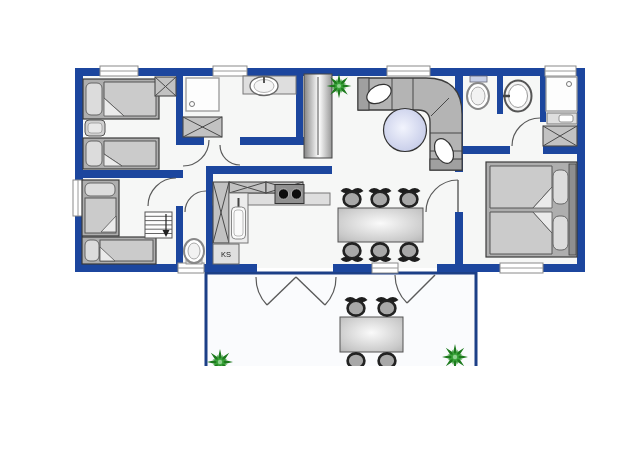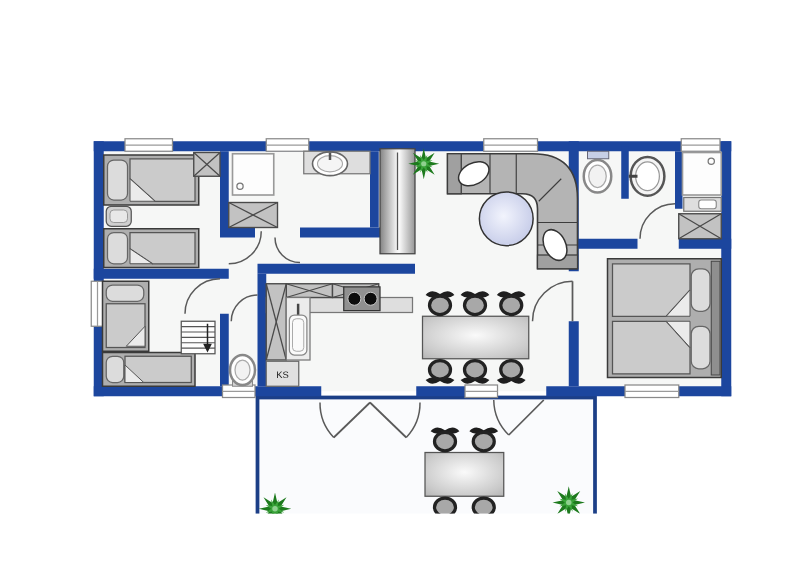--- a/index.html
+++ b/index.html
@@ -1,17 +1,17 @@
 <!DOCTYPE html>
 <html style="--c-wall: #1c469e; --c-terrace-border: #1c3f87; --c-floor: #f6f7f6; --c-terrace-floor: #fafbfd; --c-furniture-gray: #b4b4b4; --c-plant-green: #1d7a1d; --c-round-table: #c5cbe8; --c-background: #ffffff;"><head>
 <meta charset="utf-8">
 <style>
   html,body{margin:0;padding:0;background:#fff;}
   #stage{position:relative;width:640px;height:366px;background:#fff;overflow:hidden;
-         font-family:"Liberation Sans",sans-serif;margin-top:45px;}
+         font-family:"Liberation Sans",sans-serif;}
   svg{display:block;}
   .wall{fill:var(--c-wall,#1c469e);}
   .floor{fill:var(--c-floor,#f6f7f6);}
   .tfloor{fill:var(--c-terrace-floor,#fafbfd);stroke:var(--c-terrace-border,#1c3f87);stroke-width:3;}
   .win{fill:#ffffff;stroke:#8a8a8a;stroke-width:1;}
   .winline{stroke:#9a9a9a;stroke-width:1;}
   .xbox{fill:#c2c2c2;stroke:#4a4a4a;stroke-width:1.1;}
   .xline{stroke:#4a4a4a;stroke-width:1;}
   .arc{fill:none;stroke:#5a5a5a;stroke-width:1.2;}
   .leaf{stroke:#5a5a5a;stroke-width:1.4;}

